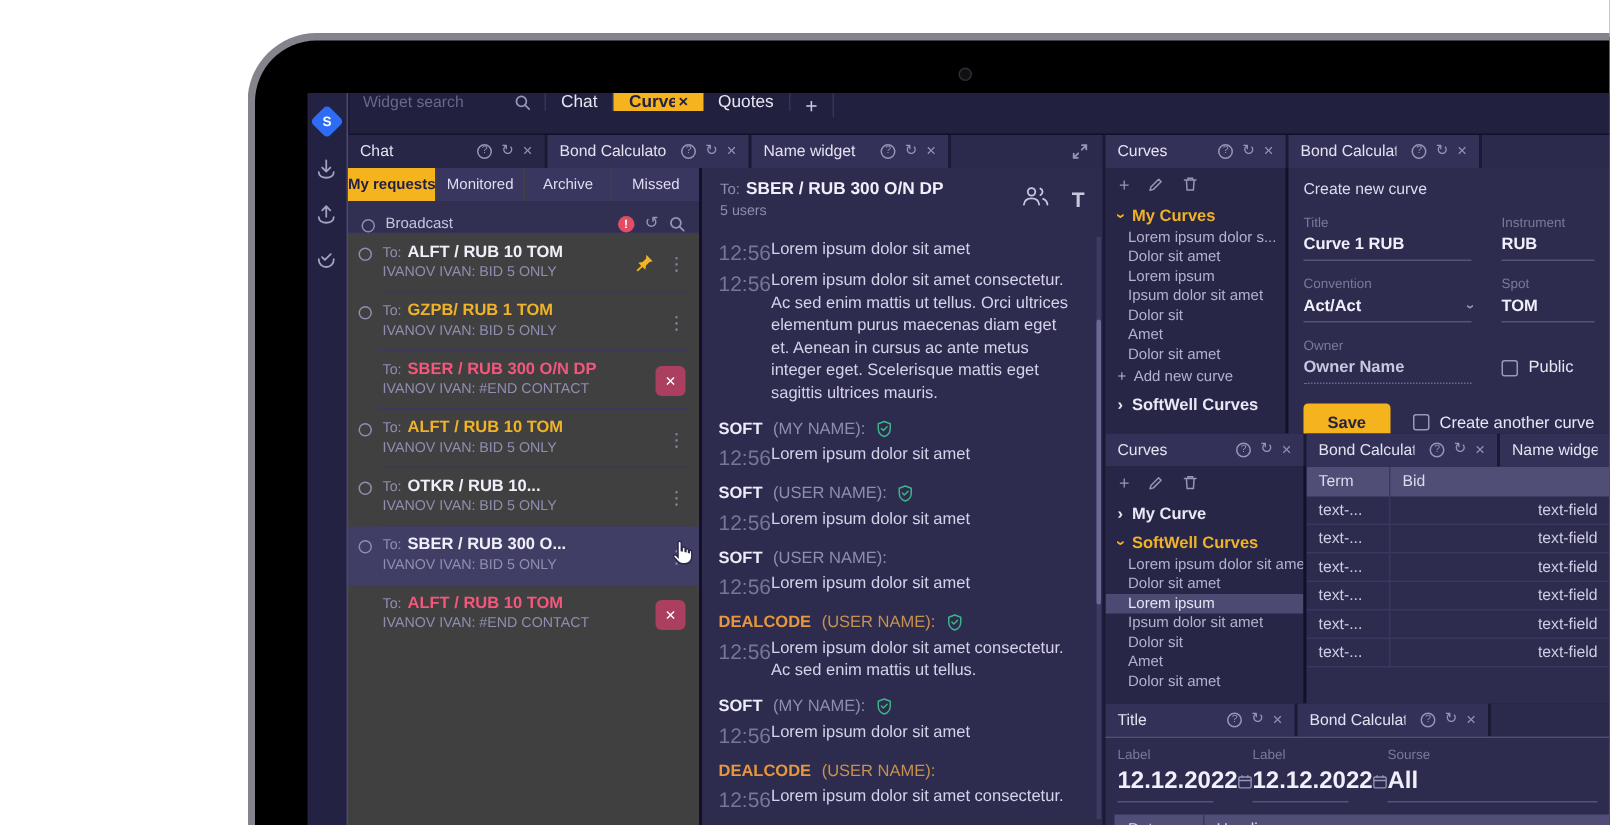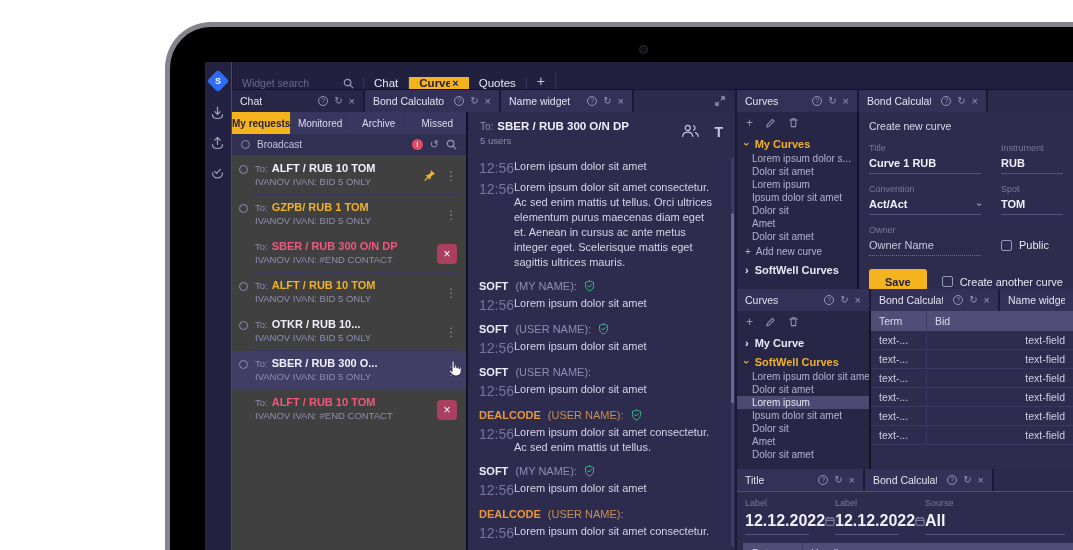--- a/index.html
+++ b/index.html
@@ -14,21 +14,21 @@
   .screen{position:absolute;left:205px;top:62px;width:868px;height:488px;background:#1b1a34;
           overflow:hidden;color:#e7e6f4;font-size:11px}
   
   .rail{position:absolute;left:0;top:0;width:27px;height:100%;background:#232243;border-right:1px solid #4b496e}
   .logo{width:20px;height:20px;margin:9px auto 6px;position:relative}
   .logo .dia{position:absolute;inset:2px;background:#2f6cf6;border-radius:3px;transform:rotate(45deg)}
   .logo .sg{position:absolute;inset:0;display:flex;align-items:center;justify-content:center;color:#fff;font-weight:bold;font-size:9px}
   .rail-ic{width:14px;height:15px;margin:15px auto 0;color:#a5a3bf}
   .rail-ic svg{width:13px;height:14px;display:block}
   
-  .topbar{position:absolute;left:28px;top:0;right:0;height:28px;background:#21203e;display:flex;align-items:flex-end;border-bottom:1px solid #121128}
+  .topbar{position:absolute;left:28px;top:0;right:0;height:28px;background:#21203e;display:flex;align-items:flex-start;border-bottom:1px solid #121128}
   .search{width:131px;display:flex;align-items:center;gap:6px;padding:0 9px;border-right:1px solid #35335c}
   .search-text{flex:1;color:#69678c;font-size:10.5px;white-space:nowrap;overflow:hidden}
   .top-tab{display:flex;align-items:center;padding:0 10px;font-size:11.5px;color:#e7e6f4;border-right:1px solid #35335c;white-space:nowrap}
   .top-tab.active{background:#f5b31d;color:#242243;font-weight:bold;border-right:none}
   .ttl-clip{max-width:31px;overflow:hidden;display:inline-block}
   .top-tab .tx{margin-left:2px;font-size:11px}
   .top-tab.plus{font-size:14px;color:#c9c7e0}
   
   .wtabs{height:22px;display:flex}
   .wtab{background:#343158;display:flex;align-items:center;padding:0 8px;margin-right:2px;font-size:10.5px;color:#e3e2f0;overflow:hidden;white-space:nowrap}
@@ -41,21 +41,21 @@
   .hx{font-size:11px;line-height:10px}
   
   .chatgroup{position:absolute;left:27px;top:28px;width:503px;height:460px}
   .gcontent{position:absolute;top:22px;left:0;right:0;bottom:0;display:flex}
   .gapv{width:2px;background:#121128;flex:none}
   .chat-list{width:234px;background:#404040;display:flex;flex-direction:column;flex:none;overflow:hidden}
   .subtabs{height:22px;display:flex;flex:none}
   .subtab{flex:1;margin-right:1px;background:#393660;font-size:10px;display:flex;align-items:center;justify-content:center;color:#dedcf0;white-space:nowrap}
   .subtab:last-child{margin-right:0}
   .subtab.active{background:#f5b31d;color:#242243;font-weight:bold}
-  .broadcast{height:22px;background:#312f52;display:flex;align-items:center;gap:7px;padding:0 9px;border-bottom:1px solid #3b3960;flex:none}
+  .broadcast{height:22px;background:#312f52;display:flex;align-items:flex-end;gap:7px;padding:0 9px;border-bottom:1px solid #3b3960;flex:none}
   .radio{display:block;width:9px;height:9px;border:1px solid #8f8db0;border-radius:50%}
   .bc-label{flex:1;font-size:10px;color:#c6c4dd}
   .badge{width:11px;height:11px;border-radius:50%;background:#e14d64;color:#fff;font-size:8px;font-weight:bold;text-align:center;line-height:11px}
   .undo{color:#9795b6;font-size:11px;line-height:11px}
   .reqlist{flex:1;overflow:hidden}
   .req{height:39px;display:flex;position:relative;padding:6px 6px 0 7px}
   .req.selected{background:#403e64}
   .req::after{content:'';position:absolute;left:21px;right:6px;bottom:0;height:1px;background:#3a3860}
   .req.selected::after,.req:last-child::after{display:none}
   .radio-col{width:16px;flex:none;padding-top:3px}
@@ -110,21 +110,21 @@
   .add-row .ul{}
   
   .form-panel{flex:1;background:#2d2b4e;overflow:hidden;padding:8px 10px 0}
   .fheading{font-size:10.5px;color:#dcdaee;margin-bottom:11px}
   .frow{display:flex;gap:20px;margin-bottom:10px}
   .f1{width:112px;flex:none}
   .f2{flex:1;min-width:0}
   .flbl{font-size:9px;color:#7b7999;margin-bottom:4px}
   .fval{font-size:11px;font-weight:bold;color:#f0effa;border-bottom:1px solid #55537c;padding-bottom:4px;display:flex;justify-content:space-between;align-items:center;white-space:nowrap}
   .chev-d{color:#9795b6;font-size:10px;display:inline-block;transform:rotate(90deg)}
-  .owner .fval{font-weight:normal;color:#c9c7e0;border-bottom:1px dotted #6b6990}
+  .owner .fval{font-weight:bold;color:#c9c7e0;border-bottom:1px dotted #6b6990}
   .cbrow{display:flex;align-items:center;gap:7px;font-size:11px;color:#e7e6f4;white-space:nowrap}
   .cb{width:11px;height:11px;border:1px solid #9a98b8;border-radius:2px;flex:none}
   .alignbot{display:flex;align-items:flex-end;padding-bottom:5px}
   .saverow{display:flex;align-items:center;gap:15px;margin-top:13px}
   .save{background:#f5b31d;color:#242243;font-weight:bold;font-size:11px;border-radius:3px;width:64px;height:25px;display:flex;align-items:center;justify-content:center}
   
   .table-panel{flex:1;background:#2d2b4e;display:flex;flex-direction:column;overflow:hidden}
   .crumb{padding:7px 8px 5px;font-size:10px;color:#8f8db0;white-space:nowrap;overflow:hidden}
   .crumb .b1{color:#f0effa;font-weight:bold}
   .thead{display:flex;background:#504e76;height:20px;flex:none;align-items:center;font-size:10.5px;color:#dcdaee}

